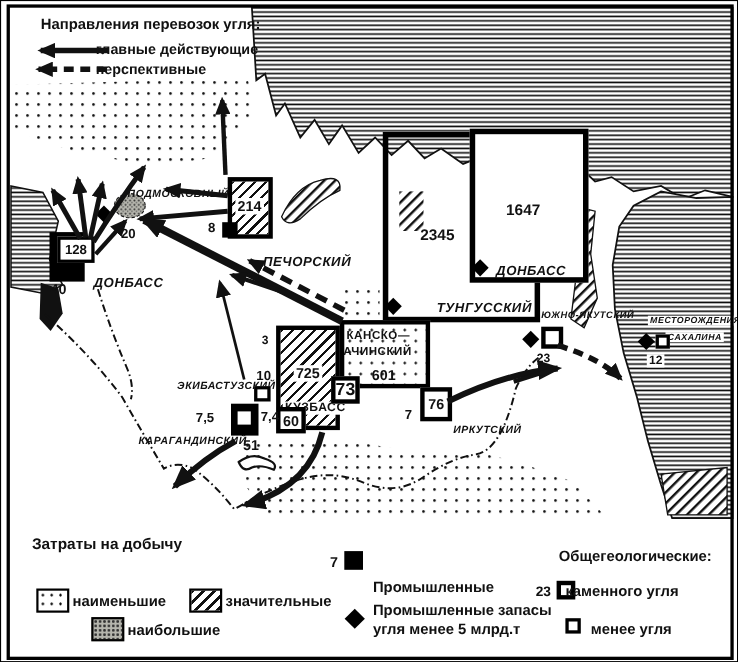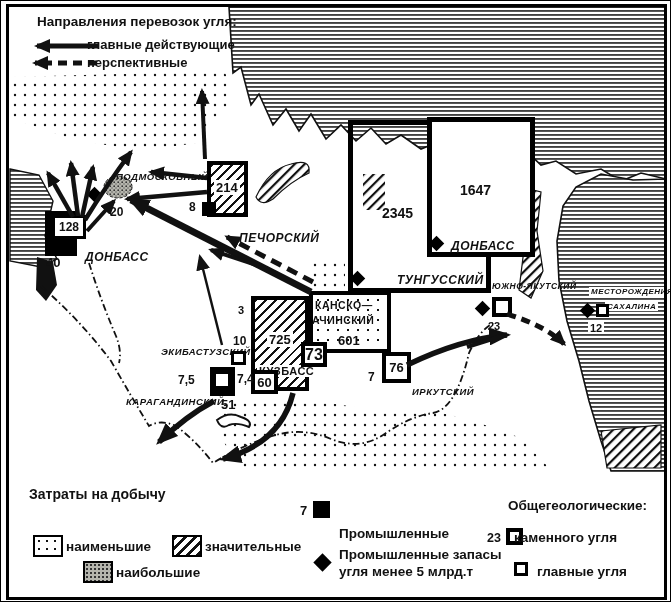--- a/index.html
+++ b/index.html
@@ -180,21 +180,21 @@
   <div class="sqfill" style="left:312px;top:500px;width:17px;height:17px;"></div>
   <div class="legend-text" style="left:338px;top:503px;font-size:13.5px;font-weight:bold;margin-top:22px;">Промышленные</div>
   <div class="legend-text" style="left:507px;top:497px;font-size:13.5px;font-weight:bold;">Общегеологические:</div>
   <div class="legend-text" style="left:486px;top:530px;font-size:12.5px;font-weight:bold;">23</div>
   <div class="sqopen" style="left:505px;top:527px;width:17px;height:17px;border-width:4px;"></div>
   <div class="legend-text" style="left:513px;top:529px;font-size:13.5px;font-weight:bold;">каменного угля</div>
   <div class="diamond" style="left:315px;top:555px;width:13px;height:13px;"></div>
   <div class="legend-text" style="left:338px;top:546px;font-size:13.5px;font-weight:bold;text-align:center;">Промышленные запасы</div>
   <div class="legend-text" style="left:338px;top:563px;font-size:13.5px;font-weight:bold;">угля менее 5 млрд.т</div>
   <div class="sqopen" style="left:513px;top:561px;width:14px;height:14px;"></div>
-  <div class="legend-text" style="left:536px;top:563px;font-size:13.5px;font-weight:bold;">главные угля</div>
+  <div class="legend-text" style="left:536px;top:563px;font-size:13.5px;font-weight:bold;">менее угля</div>
 
   <svg id="arrows" width="671" height="602" viewBox="0 0 671 602">
     <defs>
       <marker id="ah" markerUnits="userSpaceOnUse" markerWidth="16" markerHeight="14" refX="13" refY="7" orient="auto">
         <path d="M0,0 L16,7 L0,14 Z" fill="#111"></path>
       </marker>
       <marker id="ahBig" markerUnits="userSpaceOnUse" markerWidth="22" markerHeight="18" refX="18" refY="9" orient="auto">
         <path d="M0,0 L22,9 L0,18 Z" fill="#111"></path>
       </marker>
     </defs>

